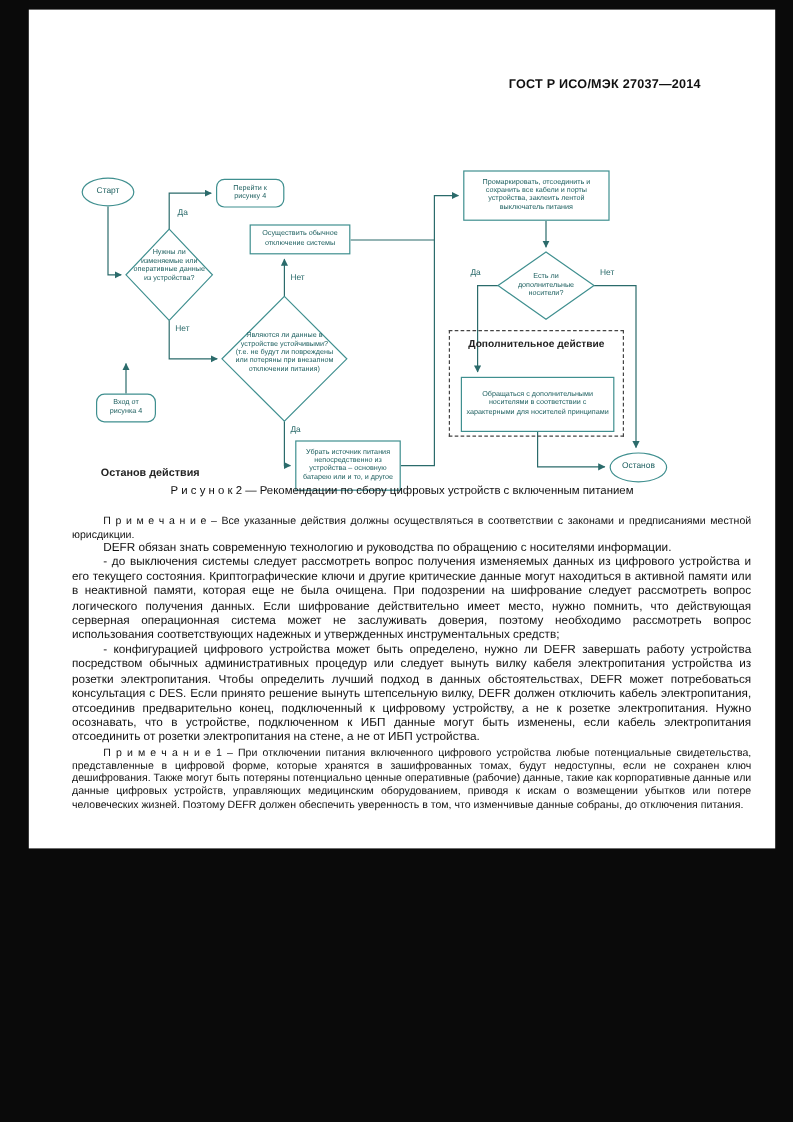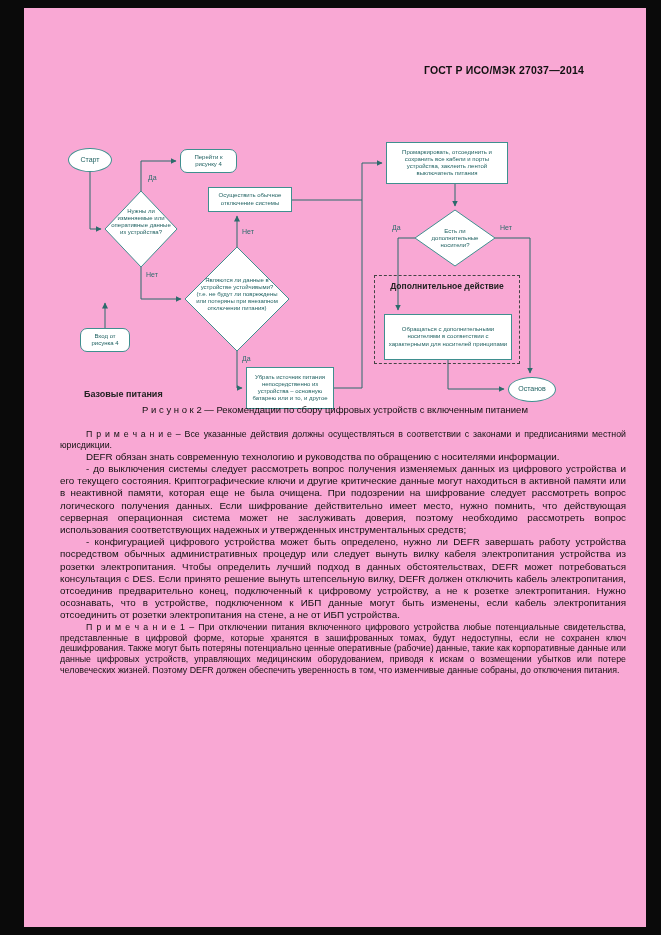--- a/index.html
+++ b/index.html
@@ -3,22 +3,22 @@
 <meta charset="utf-8">
 <style>
   html,body { margin:0; padding:0; }
   body {
     width:661px; height:935px; position:relative;
     background:#0a0a0a;
     font-family:"Liberation Sans", sans-serif;
     -webkit-font-smoothing:antialiased;
   }
   .page {
-    position:absolute; left:24px; top:8px; width:622px; height:919px;
-    background:#f9a8d4; color:#111;
+    position:absolute; left:24px; top:8px; width:622px; height:699px;
+    background:#ffffff; color:#111;
   }
   .header {
     position:absolute; top:56px; left:36px; width:524px;
     text-align:right; font-weight:bold; font-size:10.5px; letter-spacing:.2px;
   }
   
   .flowchart { position:absolute; left:0; top:0; width:622px; height:392px;margin-top:32px; }
   .flowchart svg { position:absolute; left:0; top:0; }
   .node {
     position:absolute; box-sizing:border-box;
@@ -120,21 +120,21 @@
 
     <div class="node oval" style="left:484px; top:337px; width:48px; height:25px;">Останов</div>
 
     <div class="lbl" style="left:124px; top:134px;">Да</div>
     <div class="lbl" style="left:122px; top:231px;">Нет</div>
     <div class="lbl" style="left:218px; top:188px;">Нет</div>
     <div class="lbl" style="left:218px; top:315px;">Да</div>
     <div class="lbl" style="left:368px; top:184px;">Да</div>
     <div class="lbl" style="left:476px; top:184px;">Нет</div>
 
-    <div class="base-label">Базовые питания</div>
+    <div class="base-label">Останов действия</div>
   </div>
 
   <div class="caption">Р и с у н о к  2 — Рекомендации по сбору цифровых устройств с включенным питанием</div>
 
   <div class="bodytext">
     <p class="note">П р и м е ч а н и е  – Все указанные действия должны осуществляться в соответствии с законами и предписаниями местной юрисдикции.</p>
     <p>DEFR обязан знать современную технологию и руководства по обращению с носителями информации.</p>
     <p>- до выключения системы следует рассмотреть вопрос получения изменяемых данных из цифрового устройства и его текущего состояния. Криптографические ключи и другие критические данные могут находиться в активной памяти или в неактивной памяти, которая еще не была очищена. При подозрении на шифрование следует рассмотреть вопрос логического получения данных. Если шифрование действительно имеет место, нужно помнить, что действующая серверная операционная система может не заслуживать доверия, поэтому необходимо рассмотреть вопрос использования соответствующих надежных и утвержденных инструментальных средств;</p>
     <p>- конфигурацией цифрового устройства может быть определено, нужно ли DEFR завершать работу устройства посредством обычных административных процедур или следует вынуть вилку кабеля электропитания устройства из розетки электропитания. Чтобы определить лучший подход в данных обстоятельствах, DEFR может потребоваться консультация с DES. Если принято решение вынуть штепсельную вилку, DEFR должен отключить кабель электропитания, отсоединив предварительно конец, подключенный к цифровому устройству, а не к розетке электропитания. Нужно осознавать, что в устройстве, подключенном к ИБП данные могут быть изменены, если кабель электропитания отсоединить от розетки электропитания на стене, а не от ИБП устройства.</p>
     <p class="note">П р и м е ч а н и е  1 – При отключении питания включенного цифрового устройства любые потенциальные свидетельства, представленные в цифровой форме, которые хранятся в зашифрованных томах, будут недоступны, если не сохранен ключ дешифрования. Также могут быть потеряны потенциально ценные оперативные (рабочие) данные, такие как корпоративные данные или данные цифровых устройств, управляющих медицинским оборудованием, приводя к искам о возмещении убытков или потере человеческих жизней. Поэтому DEFR должен обеспечить уверенность в том, что изменчивые данные собраны, до отключения питания.</p>

